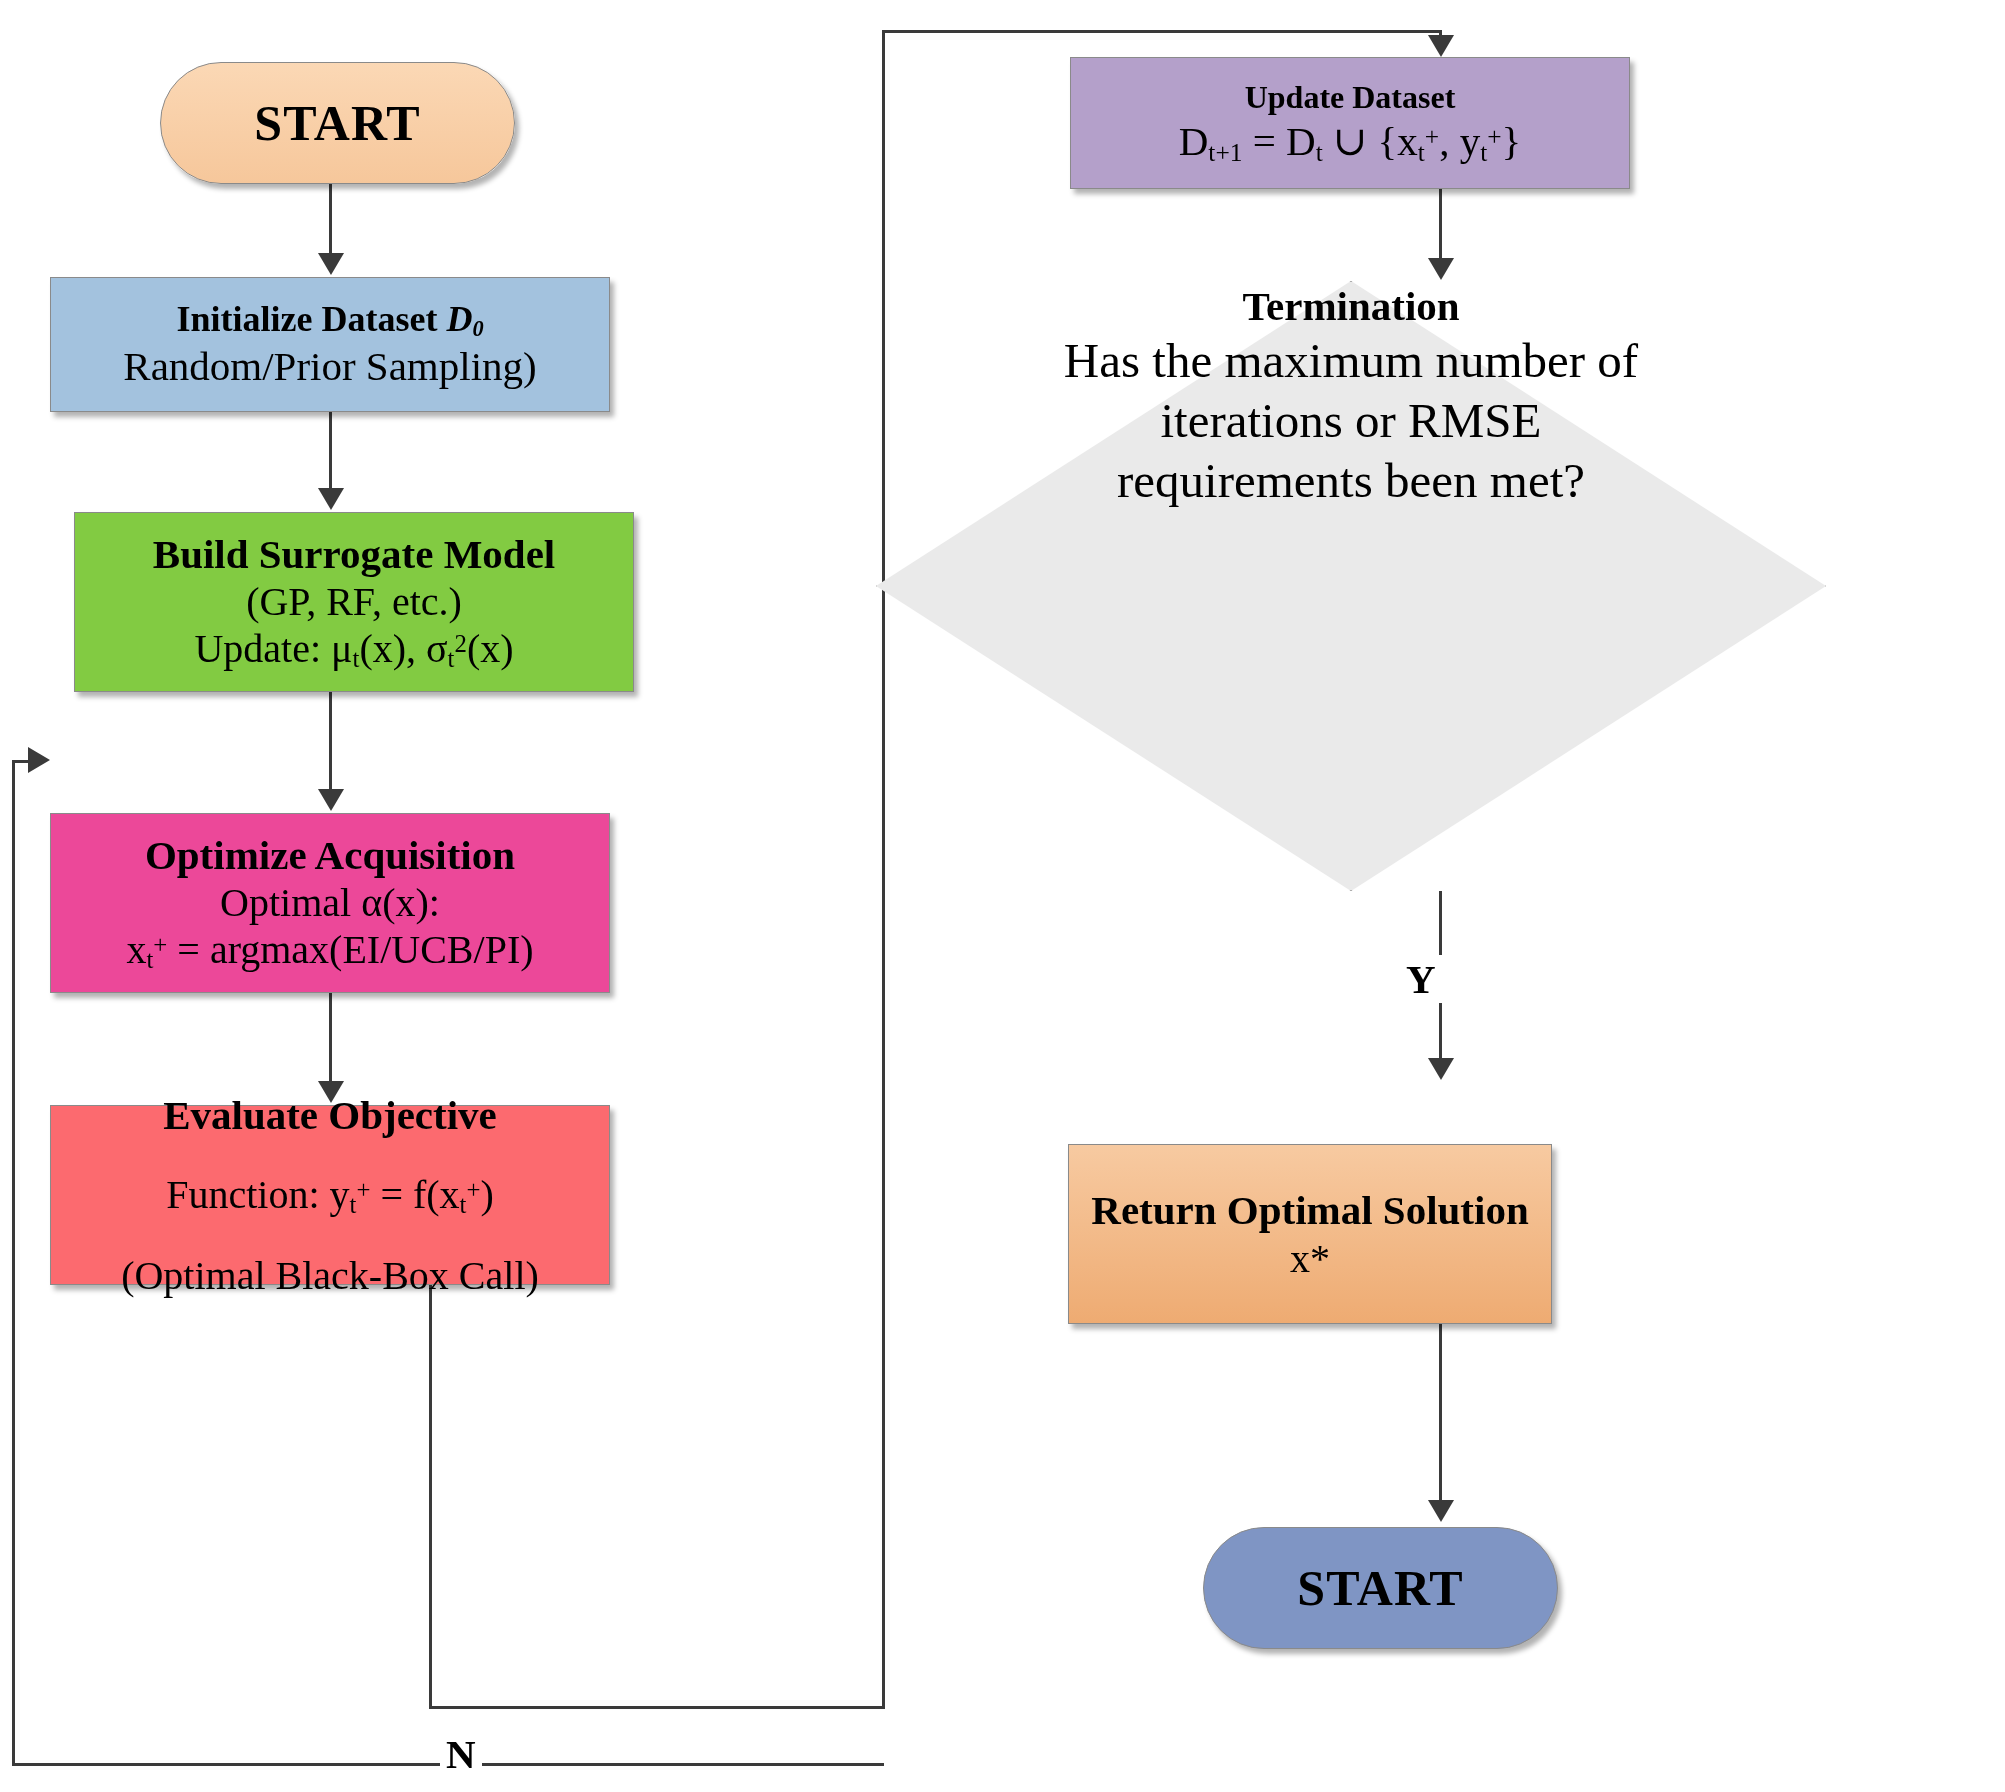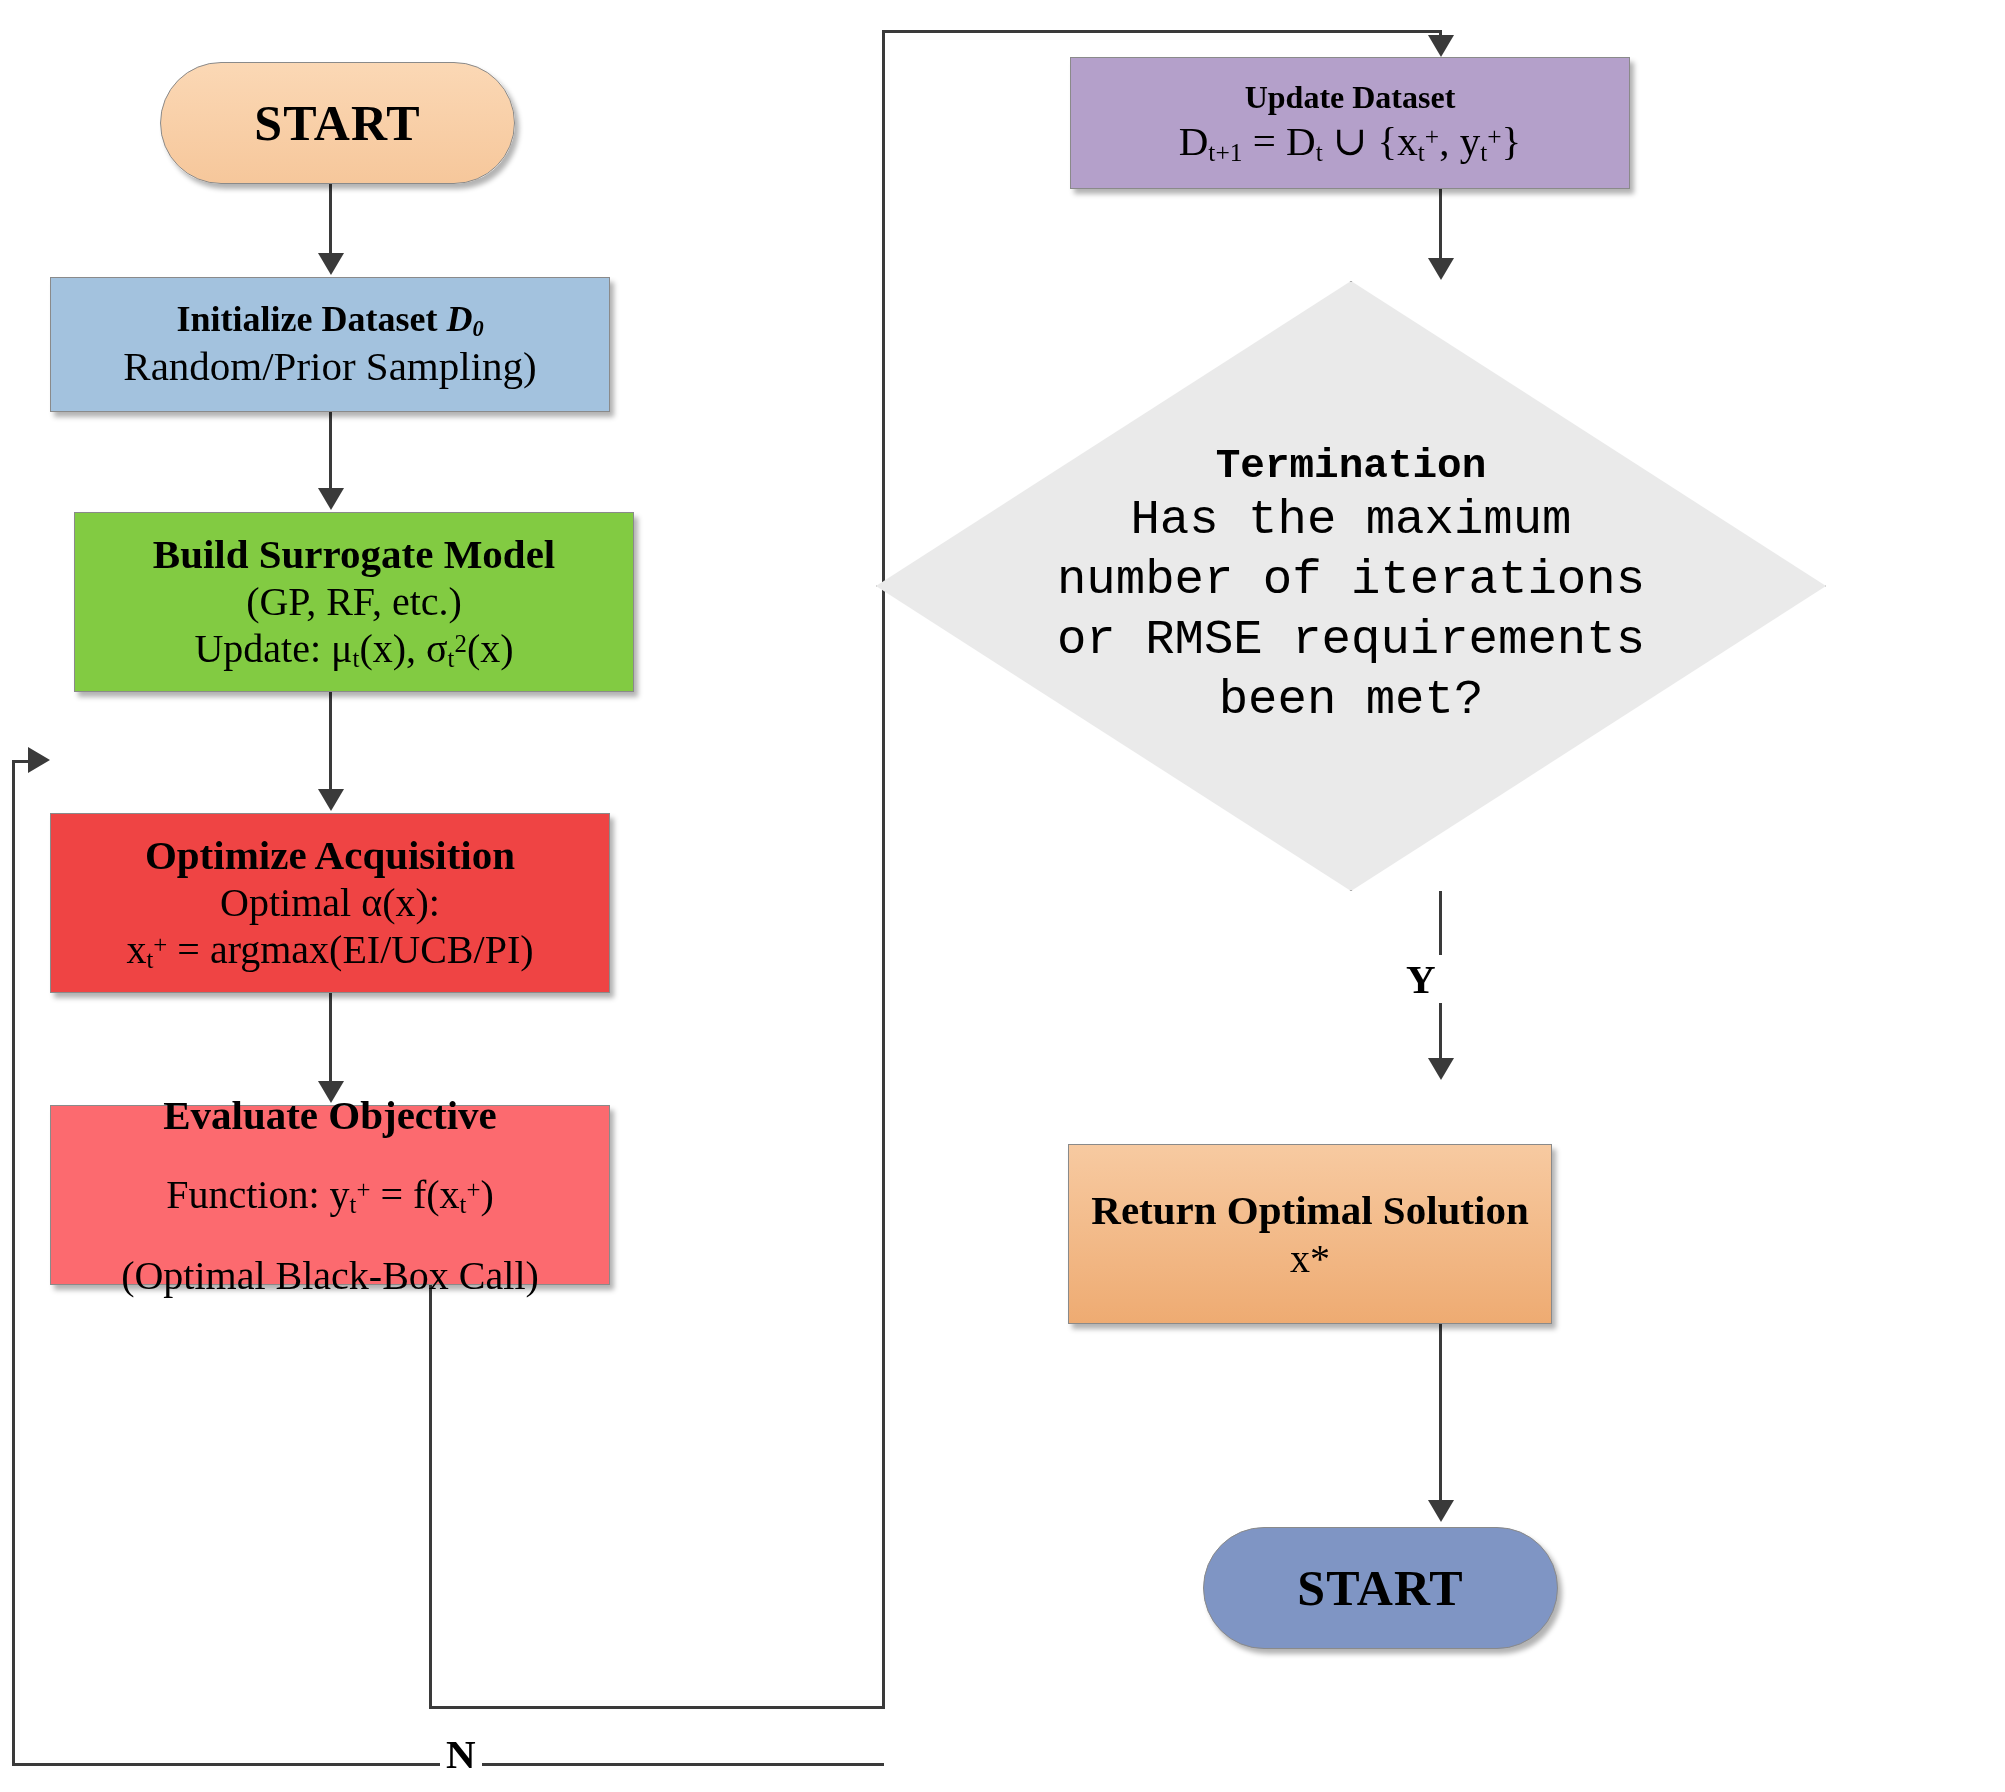--- a/index.html
+++ b/index.html
@@ -72,21 +72,21 @@
     left: 50px; top: 512px; width: 560px; height: 180px;
     background: #82cb42;
     font-size: 40px;
     margin-left: 24px;
   }
   #surrogate-node .title { font-size: 41px; }
   #surrogate-node .sub   { font-size: 40px; }
 
   #acq-node {
     left: 50px; top: 813px; width: 560px; height: 180px;
-    background: #ef4444;
+    background: #ec4899;
     font-size: 40px;
   }
   #acq-node .title { font-size: 41px; }
   #acq-node .sub   { font-size: 40px; }
 
   #eval-node {
     left: 50px; top: 1105px; width: 560px; height: 180px;
     background: #fc6a6f;
     font-size: 40px;
     gap: 32px;
@@ -118,23 +118,21 @@
   }
   #end-node .title { font-size: 50px; }
 
   
   #termination-node {
     position: absolute;
     left: 876px; top: 281px;
     width: 950px; height: 610px;
     z-index: 5;
     display: flex;
-    align-items: center;
     justify-content: center;
-    font-family: Liberation Mono, monospace;
   }
   #termination-node .diamond-shape {
     position: absolute;
     inset: 0;
     background: #eaeaea;
     border: 1px solid #8a8a8a;
     clip-path: polygon(50% 0%, 100% 50%, 50% 100%, 0% 50%);
     filter: drop-shadow(4px 5px 4px rgba(0,0,0,0.28));
   }
   #termination-node .diamond-text {

